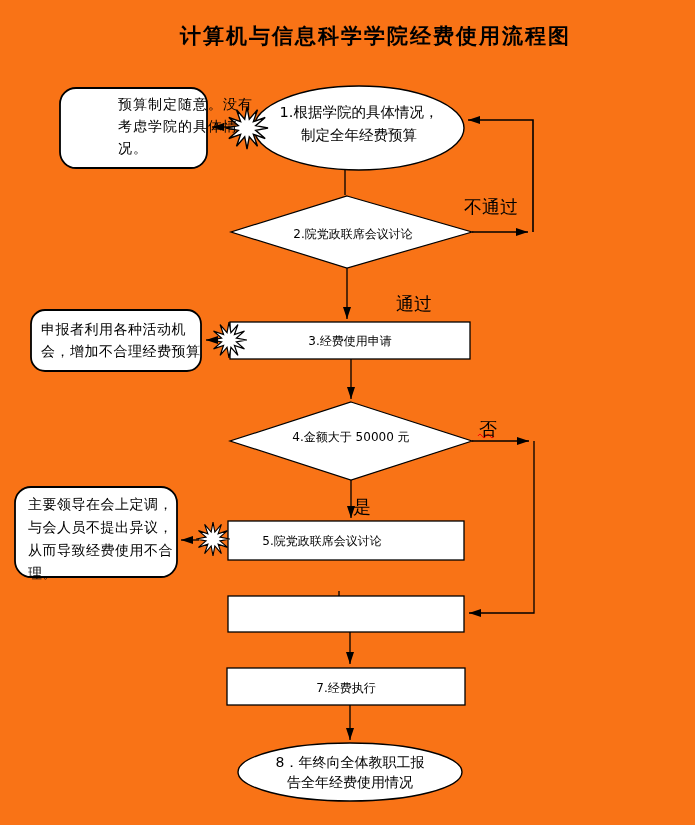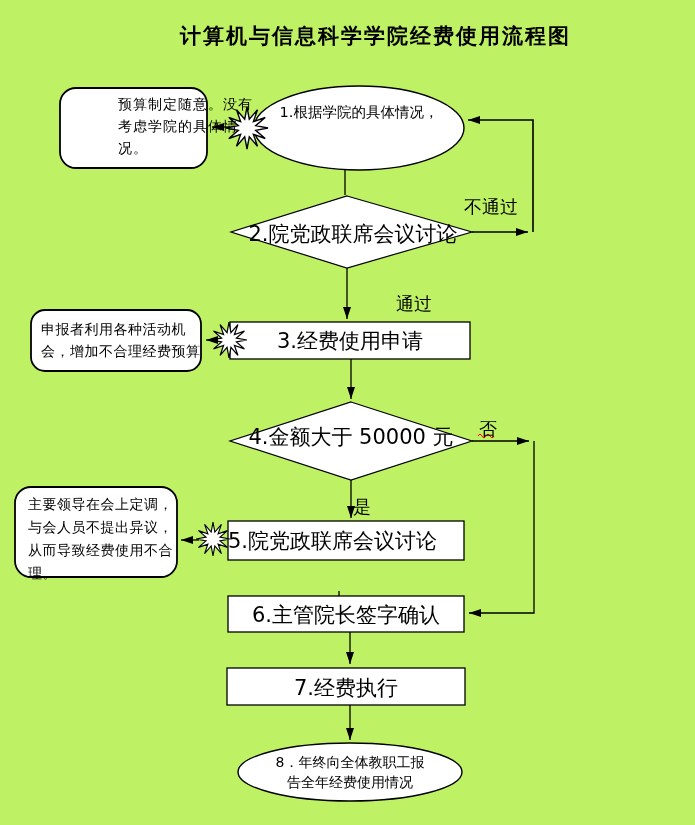--- a/index.html
+++ b/index.html
@@ -1,26 +1,26 @@
 <!DOCTYPE html>
 <html><head>
 <meta charset="utf-8">
 <style>
   html,body{margin:0;padding:0;background:#ffffff;}
   .page{
-    position:relative;width:695px;height:825px;background:#bef264;overflow:hidden;
+    position:relative;width:695px;height:825px;background:#f97316;overflow:hidden;
     font-family:"DejaVu Sans",sans-serif;color:#000;
   }
   .title{
     position:absolute;top:22px;left:56px;right:0;text-align:center;
     font-size:21px;font-weight:bold;letter-spacing:2px;white-space:nowrap;
     font-family:"DejaVu Sans",sans-serif;
   }
   svg.layer{position:absolute;left:0;top:0;}
-  .txt{position:absolute;font-size:21px;line-height:23px;white-space:nowrap;}
+  .txt{position:absolute;font-size:12px;line-height:23px;white-space:nowrap;}
   .center{text-align:center;}
   .callout-txt{font-size:14px;letter-spacing:1px;}
   .edge-label{font-size:18px;}
   .line{white-space:nowrap;}
 </style>
 </head>
 <body>
 
 <div class="page">
 
@@ -64,26 +64,26 @@
     <use href="#burst" transform="translate(213,539) scale(0.8)"></use>
     <line x1="229" y1="127" x2="212" y2="127" stroke="#000" stroke-width="1.3" marker-end="url(#arrow)"></line>
     <line x1="216" y1="340" x2="206" y2="340" stroke="#000" stroke-width="1.3" marker-end="url(#arrow)"></line>
     <line x1="199" y1="540" x2="181" y2="540" stroke="#000" stroke-width="1.3" marker-end="url(#arrow)"></line>
 
     <path d="M478,436 q2,-3.5 4,0 t4,0 t4,0 t4,0" fill="none" stroke="#ff0000" stroke-width="1"></path>
   </svg>
 
   <div class="txt center" style="left:254px;top:101px;width:210px;font-size:14.5px;">
     <div class="line">1.根据学院的具体情况，</div>
+    <div class="line">制定全年经费预算</div>
   </div>
   <div class="txt center" style="left:233px;top:223px;width:240px;">2.院党政联席会议讨论</div>
   <div class="txt center" style="left:230px;top:330px;width:240px;">3.经费使用申请</div>
   <div class="txt center" style="left:231px;top:426px;width:240px;">4.金额大于 50000 元</div>
   <div class="txt center" style="left:228px;top:530px;width:188px;">5.院党政联席会议讨论</div>
-  <div class="txt center" style="left:228px;top:604px;width:236px;">6.主管院长签字确认</div>
   <div class="txt center" style="left:227px;top:677px;width:238px;">7.经费执行</div>
   <div class="txt center" style="left:238px;top:752px;width:224px;font-size:14px;line-height:20px;">
     <div class="line">8．年终向全体教职工报</div>
     <div class="line">告全年经费使用情况</div>
   </div>
 
   <div class="txt edge-label" style="left:464px;top:195px;">不通过</div>
   <div class="txt edge-label" style="left:353px;top:292px;margin-left:43px;">通过</div>
   <div class="txt edge-label" style="left:479px;top:417px;">否</div>
   <div class="txt edge-label" style="left:353px;top:495px;">是</div>

